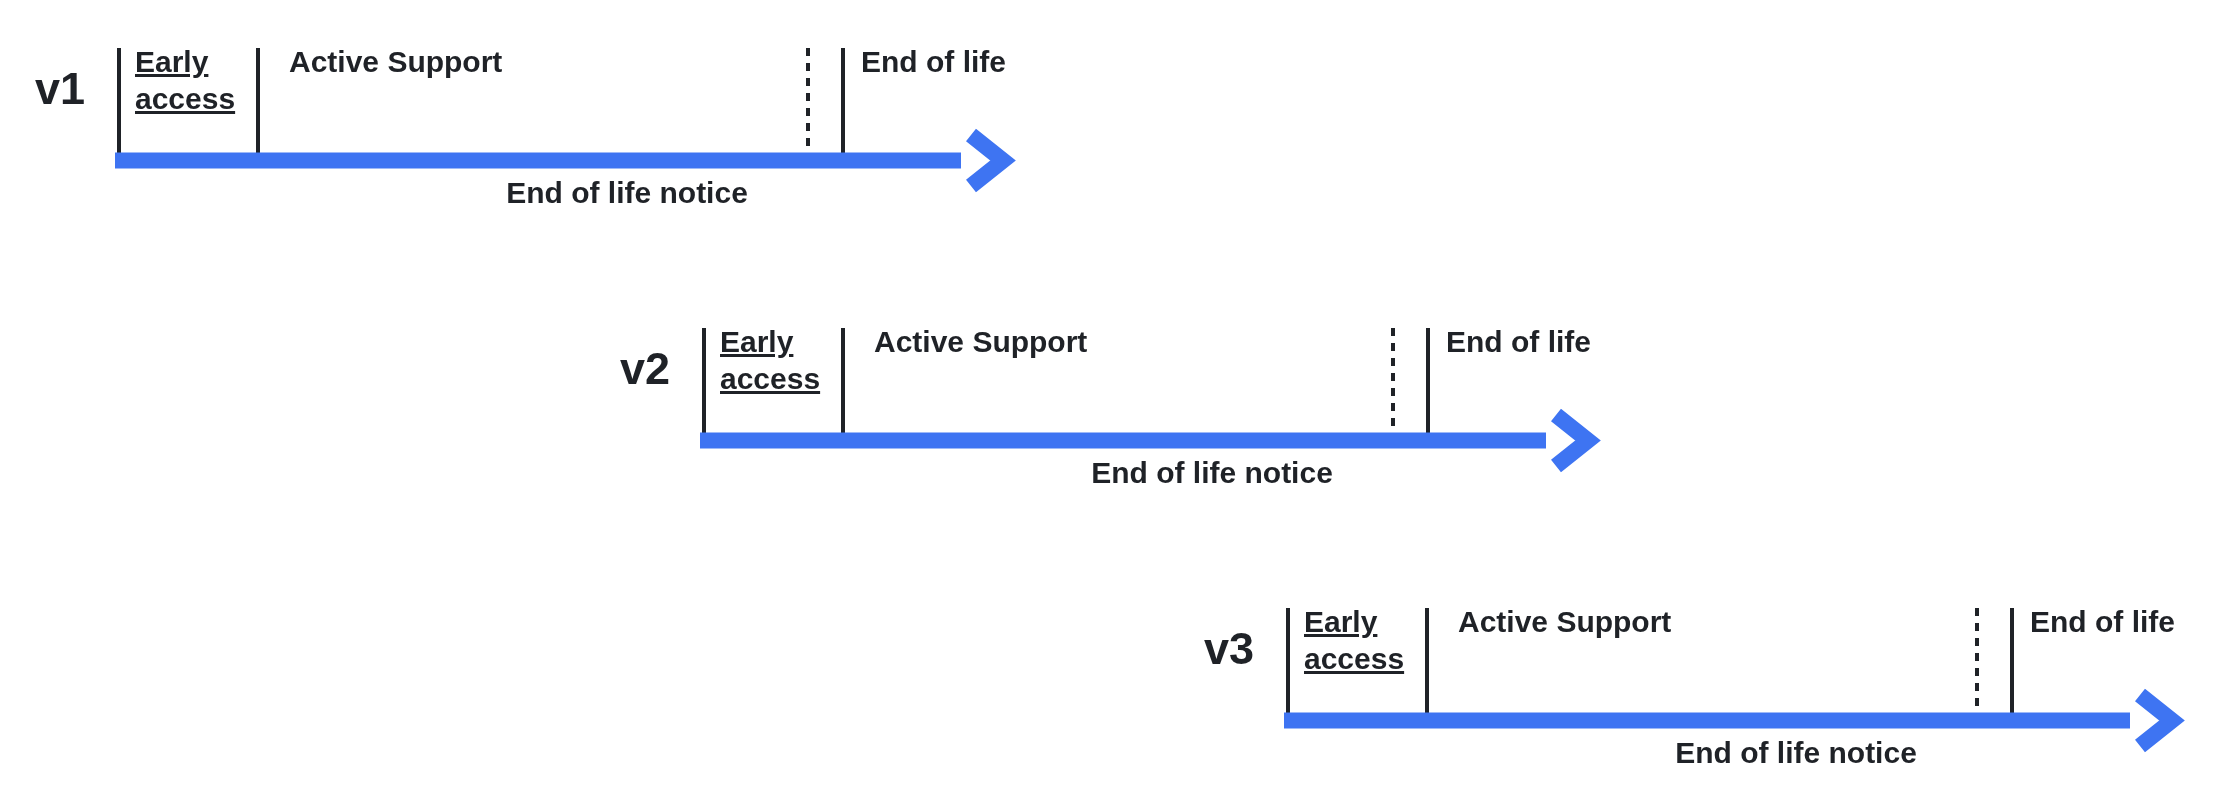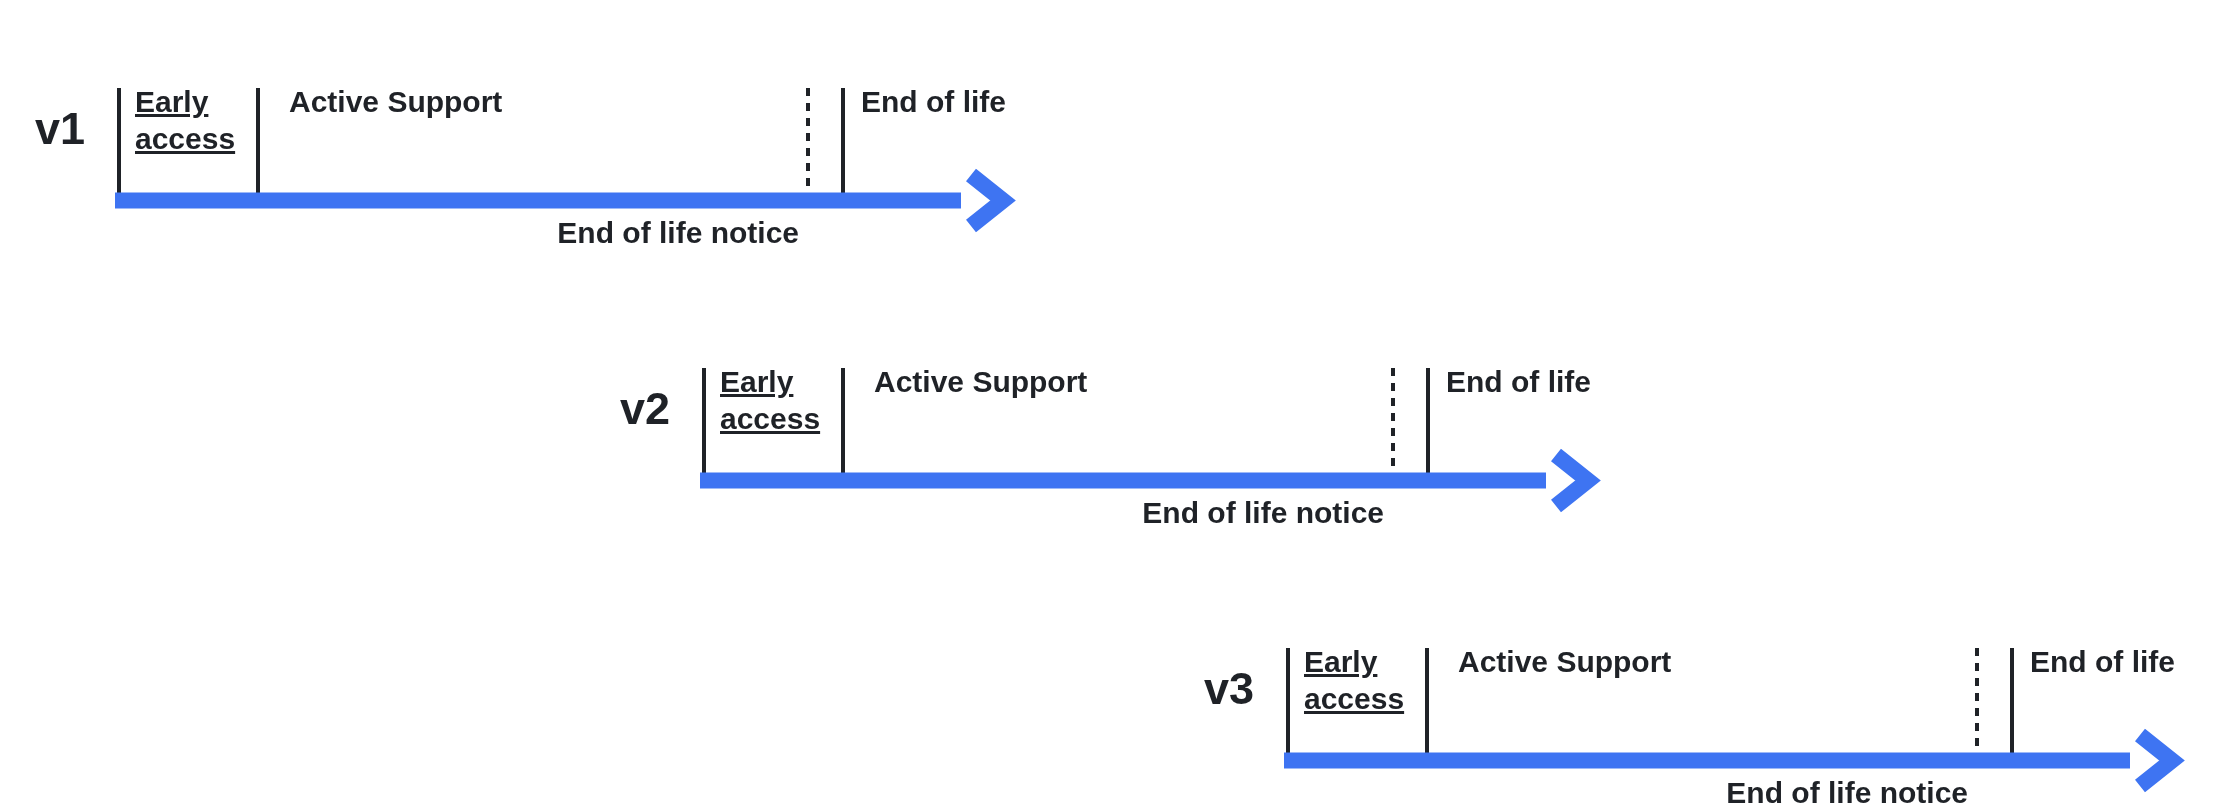--- a/index.html
+++ b/index.html
@@ -11,21 +11,20 @@
     height: 812px;
     position: relative;
     overflow: hidden;
     background: var(--bg, #ffffff);
     font-family: "Liberation Sans", sans-serif;
     color: var(--ink, #1F2227);
   }
   .canvas {
     position: absolute;
     inset: 0;
-    margin-top: 40px;
   }
   .timeline {
     position: absolute;
     left: var(--x);
     top: var(--y);
     width: 0;
     height: 0;
   }
   .version {
     position: absolute;
@@ -68,24 +67,24 @@
   .label.early {
     left: 18px;
     top: -5px;
     width: 122px;
     white-space: normal;
     text-decoration: underline;
   }
   .label.active { left: 172px; top: -5px; }
   .label.eol { left: 744px; top: -5px; text-align: center; }
   .label.notice {
-    left: 362px;
+    left: 350px;
     top: 126px;
     width: 320px;
-    text-align: right;
+    text-align: center;
   }
   svg.arrow {
     position: absolute;
     left: -2px;
     top: 52px;
     width: 920px;
     height: 122px;
     overflow: visible;
   }
   svg.arrow .stroke {

